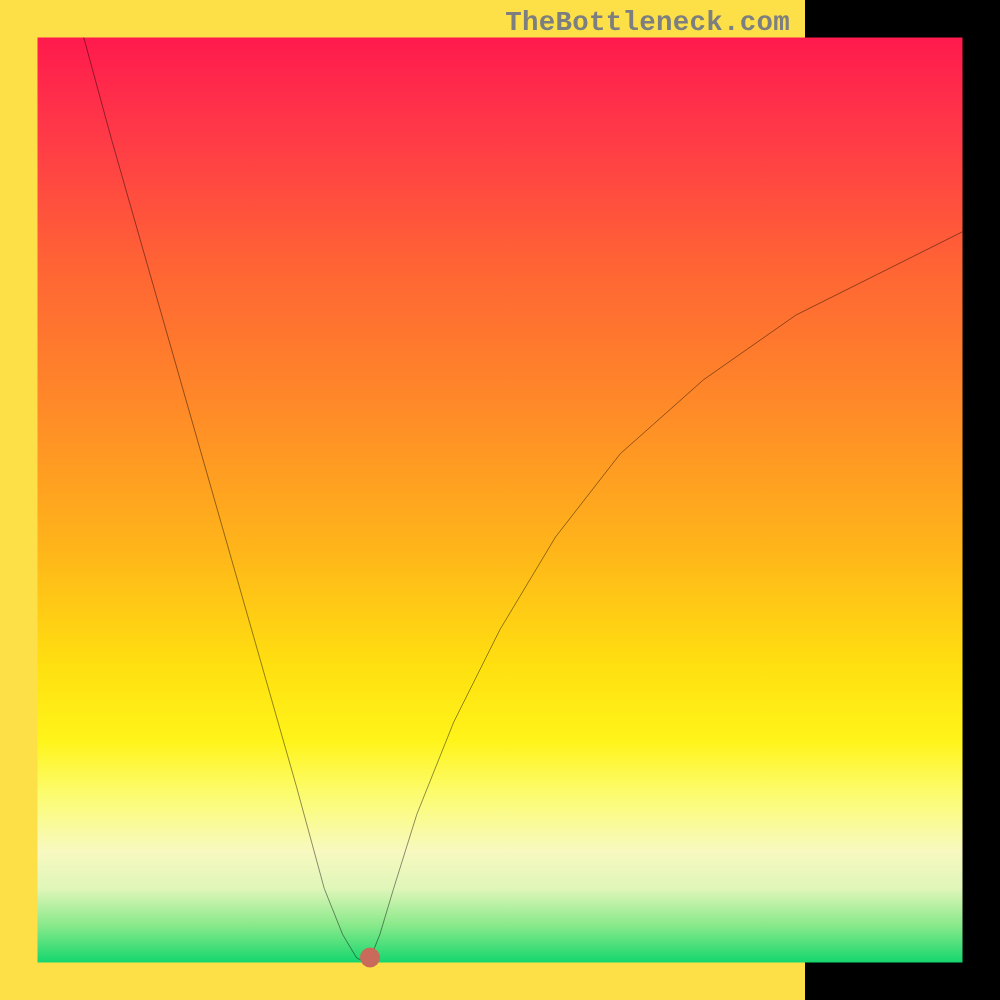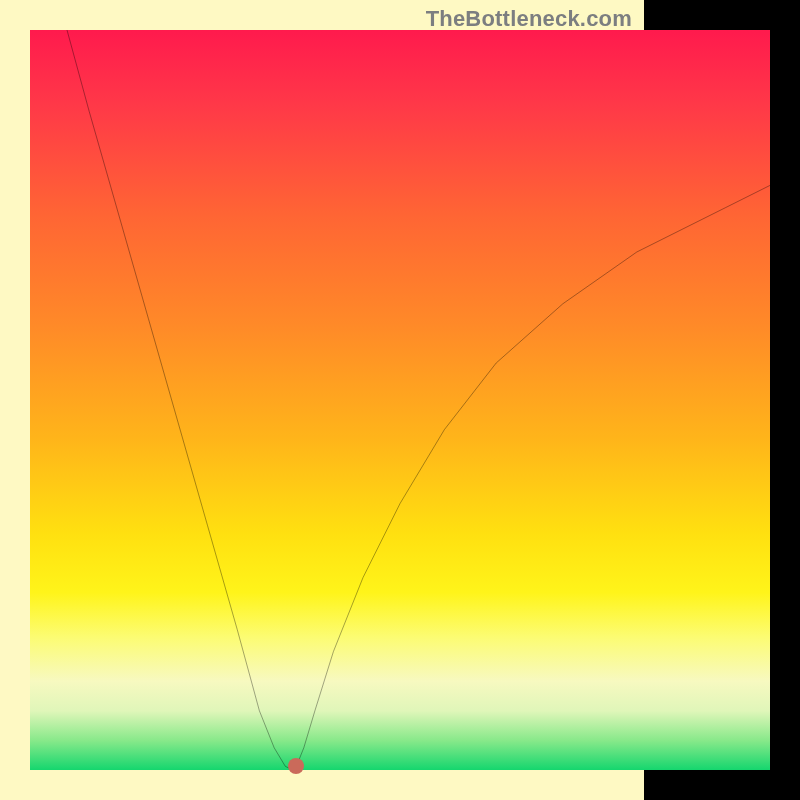--- a/index.html
+++ b/index.html
@@ -8,21 +8,22 @@
     width: 800px;
     height: 800px;
     background: #000;
     font-family: Arial, Helvetica, sans-serif;
     overflow: hidden;
   }
   .outer {
     position: relative;
     width: 644px;
     height: 800px;
-    background: #fef9c3;
+    background: #fde047;
+    font-family: Liberation Mono, monospace;
   }
   .plot-area {
     position: absolute;
     left: 30px;
     top: 30px;
     width: 740px;
     height: 740px;
     
     background: linear-gradient(
       to bottom,

